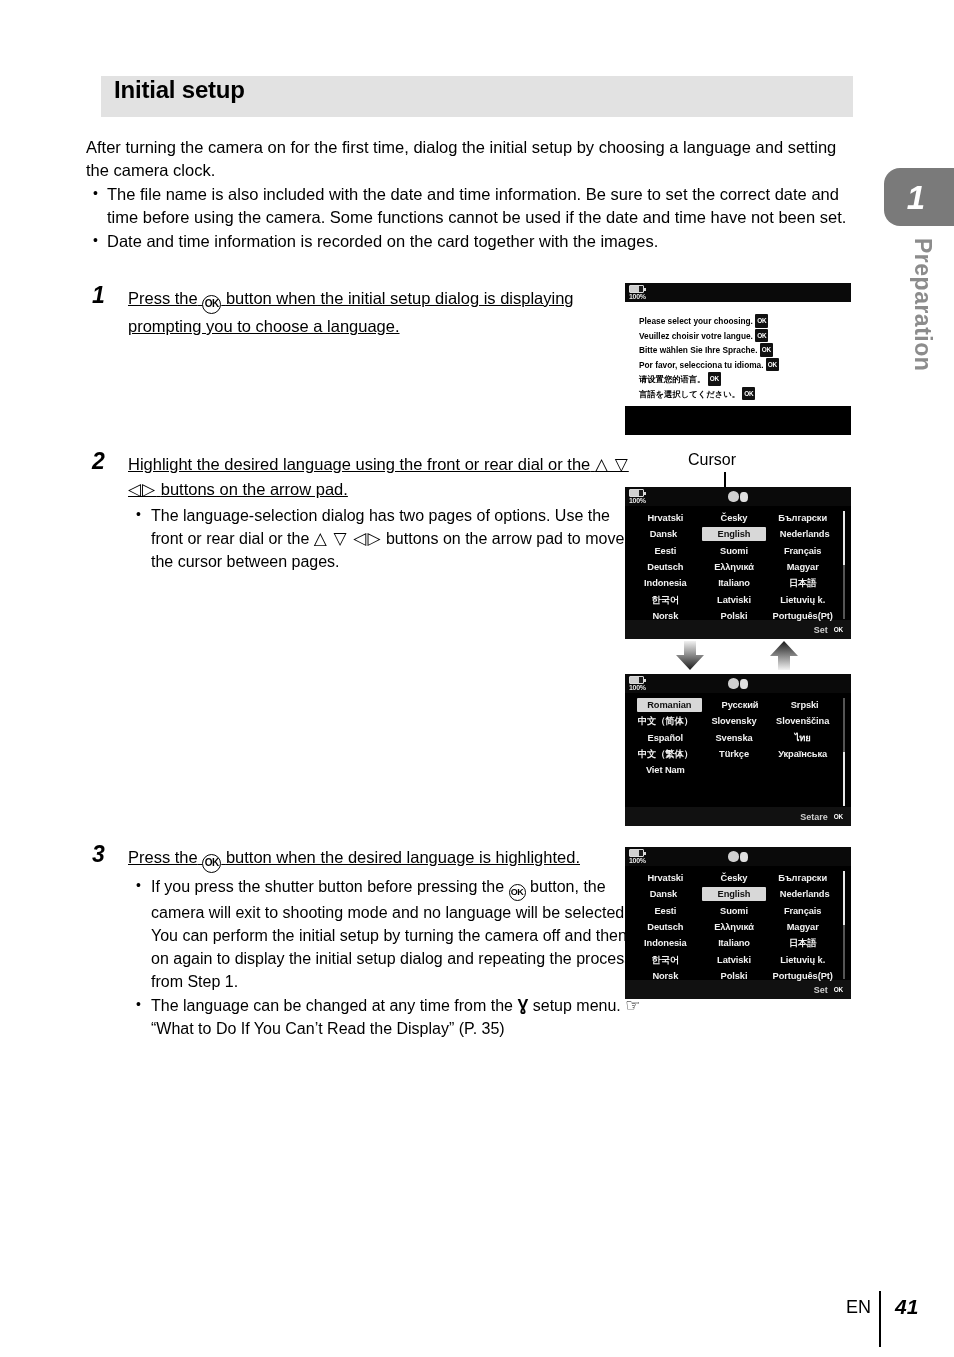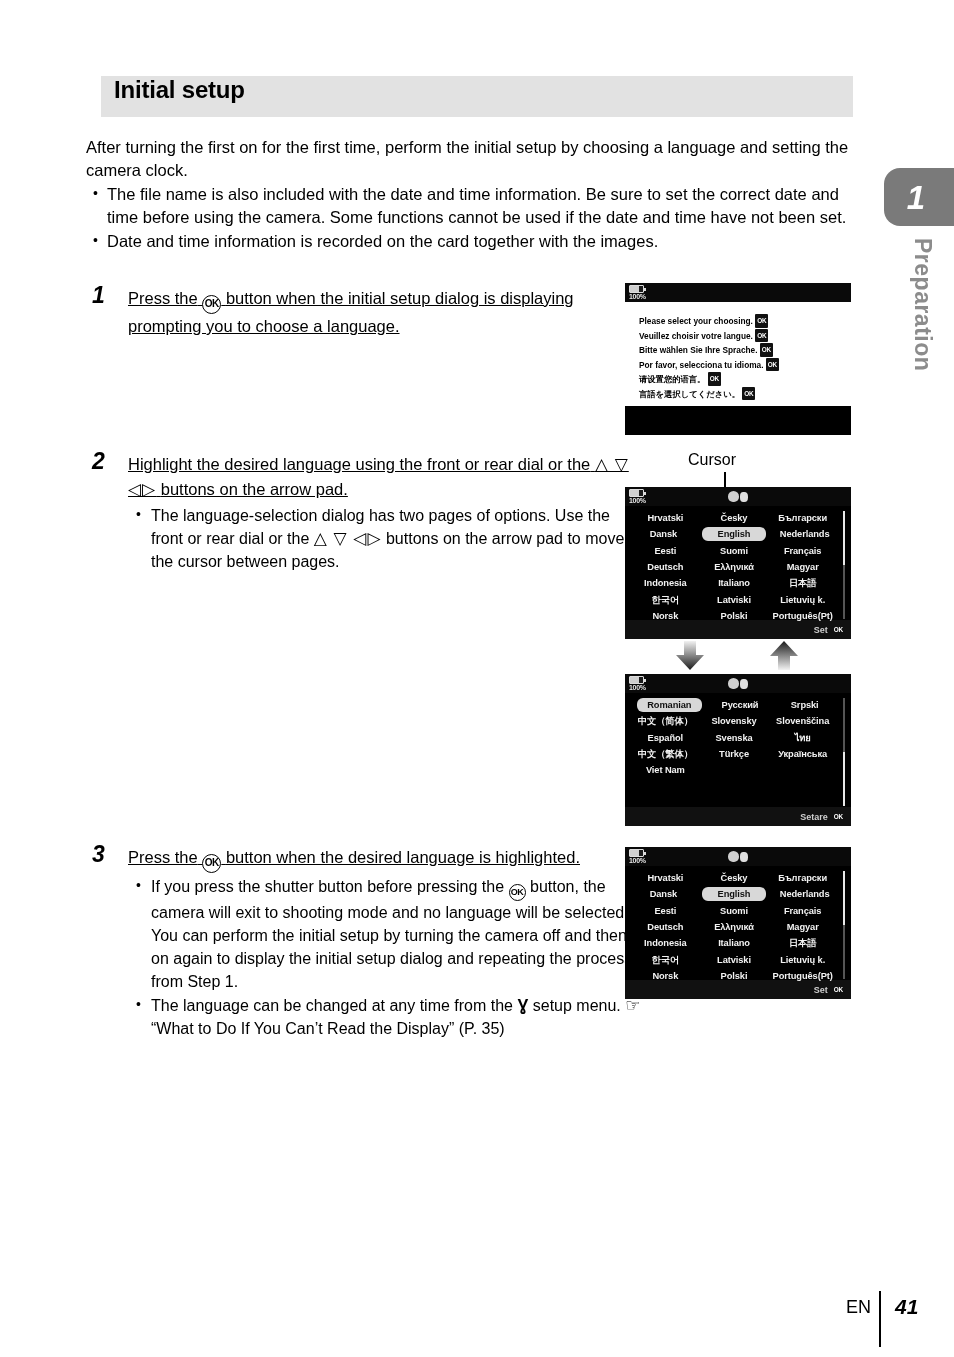--- a/index.html
+++ b/index.html
@@ -240,21 +240,21 @@
     color: #f2f2f2;
     font-size: 9.3px;
     font-weight: bold;
     line-height: 14px;
     white-space: nowrap;
     letter-spacing: -0.1px;
   }
   .lang-cell.sel {
     background: #d8d8d8;
     color: #111;
-    border-radius: 6px;
+    border-radius: 1px;
     margin: 0 6px;
   }
   .lang-cell.empty { visibility: hidden; }
   .scrollbar {
     position: absolute;
     right: 6px;
     top: 5px;
     width: 2.5px;
     height: 108px;
   }
@@ -333,21 +333,21 @@
 <div class="chapter-tab">
   <span class="chapter-tab-num">1</span>
 </div>
 <div class="chapter-label">Preparation</div>
 
 <div class="page-header">
   <h1>Initial setup</h1>
 </div>
 
 <div class="intro">
-  <p>After turning the first on for the first time, perform the initial setup by choosing a language and setting the camera clock.</p>
+  <p>After turning the camera on for the first time, dialog the initial setup by choosing a language and setting the camera clock.</p>
   <ul class="bullets">
     <li>The file name is also included with the date and time information. Be sure to set the correct date and time before using the camera. Some functions cannot be used if the date and time have not been set.</li>
     <li>Date and time information is recorded on the card together with the images.</li>
   </ul>
 </div>
 
 <div class="step" id="step1">
   <span class="step-num">1</span>
   <div class="step-body">
     <p><span>Press the</span> <span class="ok-glyph">OK</span> <span>button when the initial setup dialog is displaying prompting you to choose a language.</span></p>

